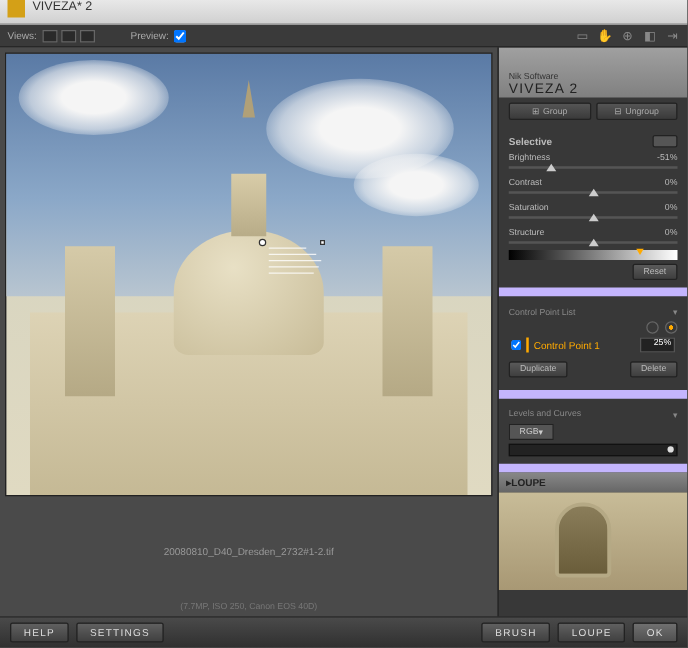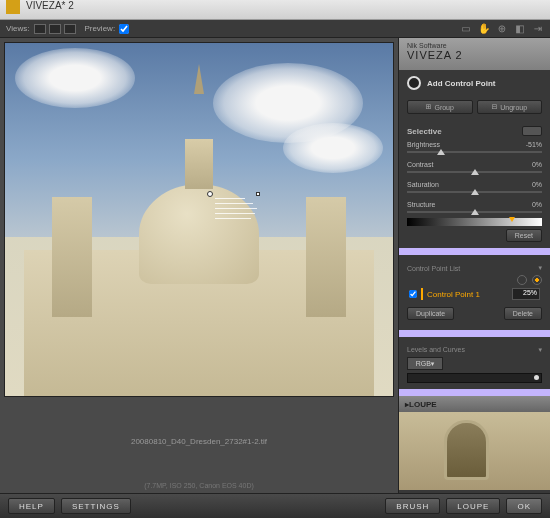--- a/index.html
+++ b/index.html
@@ -28,21 +28,21 @@
 .tower-l { position: absolute; bottom: 30%; left: 12%; width: 40px; height: 120px; background: linear-gradient(#d5caa8,#b5a985); }
 .tower-r { position: absolute; bottom: 30%; right: 12%; width: 40px; height: 120px; background: linear-gradient(#d5caa8,#b5a985); }
 .cp-marker { position: absolute; top: 42%; left: 52%; }
 .cp-dot { width: 6px; height: 6px; background: #fff; border: 1px solid #333; border-radius: 50%; }
 .cp-lines { position: absolute; top: 3px; left: 8px; }
 .cp-line { height: 1px; background: rgba(255,255,255,0.8); margin: 4px 0; }
 .cp-line .h { position: absolute; right: -3px; top: -2px; width: 4px; height: 4px; background: #fff; border: 1px solid #333; }
 .filename { font-size: 8px; color: #999; text-align: center; padding: 4px 0 0 0; }
 .meta { font-size: 7px; color: #777; text-align: center; }
 .panel { width: 152px; background: #383838; border-left: 1px solid #222; font-size: 8px; color: #bbb; overflow: hidden; }
-.panel-header { height: 32px; background: linear-gradient(#a0a0a0,#808080); padding: 4px 8px; font-size: 7px; color: #333; }
+.panel-header { height: 32px; background: linear-gradient(#a0a0a0,#808080); padding: 20px 8px; font-size: 7px; color: #333; }
 .panel-header .brand { font-size: 11px; color: #222; font-weight: normal; letter-spacing: 1px; }
 .panel-section { padding: 6px 8px; border-bottom: 7px solid #c4b5fd; }
 .add-cp { display: flex; align-items: center; gap: 6px; padding: 6px 8px; }
 .add-cp .circ { width: 14px; height: 14px; border: 2px solid #ddd; border-radius: 50%; background: #222; }
 .group-row { display: flex; gap: 4px; padding: 4px 8px; }
 .btn-small { flex: 1; height: 14px; background: linear-gradient(#555,#3a3a3a); border: 1px solid #222; border-radius: 2px; font-size: 7px; color: #aaa; display: flex; align-items: center; justify-content: center; gap: 3px; }
 .sec-head { display: flex; justify-content: space-between; align-items: center; font-weight: bold; padding: 2px 0; }
 .toggle { width: 20px; height: 10px; background: #555; border: 1px solid #222; border-radius: 2px; }
 .slider-row { display: flex; justify-content: space-between; font-size: 7px; padding: 3px 0 1px 0; }
 .slider-track { height: 2px; background: #555; position: relative; margin: 2px 0 5px 0; }
@@ -79,21 +79,21 @@
   <span>VIVEZA* 2</span>
 </div>
 
 <div class="toolbar">
   <span>Views:</span>
   <div class="views-icons">
     <div class="vi"></div>
     <div class="vi"></div>
     <div class="vi"></div>
   </div>
-  <span style="margin-left:8px">Preview:</span>
+  <span style="margin-left:28px">Preview:</span>
   <input type="checkbox" checked="" style="margin-left: 4px; width: 10px; height: 10px;">
   <div class="spacer"></div>
   <div class="tool-icons">
     <div class="ti">▭</div>
     <div class="ti">✋</div>
     <div class="ti">⊕</div>
     <div class="ti">◧</div>
     <div class="ti">⇥</div>
   </div>
 </div>
@@ -139,24 +139,20 @@
     <div class="filename">20080810_D40_Dresden_2732#1-2.tif</div>
     <div class="meta">(7.7MP, ISO 250, Canon EOS 40D)</div>
   </div>
 
   <div class="panel">
     <div class="panel-header">
       <div>Nik Software</div>
       <div class="brand">VIVEZA 2</div>
     </div>
 
-    <div class="add-cp">
-      <div class="circ"></div>
-      <span style="font-weight:bold;color:#ddd">Add Control Point</span>
-    </div>
     <div class="group-row">
       <div class="btn-small">
           <span>⊞</span>
           <span>Group</span>
         </div>
       <div class="btn-small">
           <span>⊟</span>
           <span>Ungroup</span>
         </div>
     </div>

